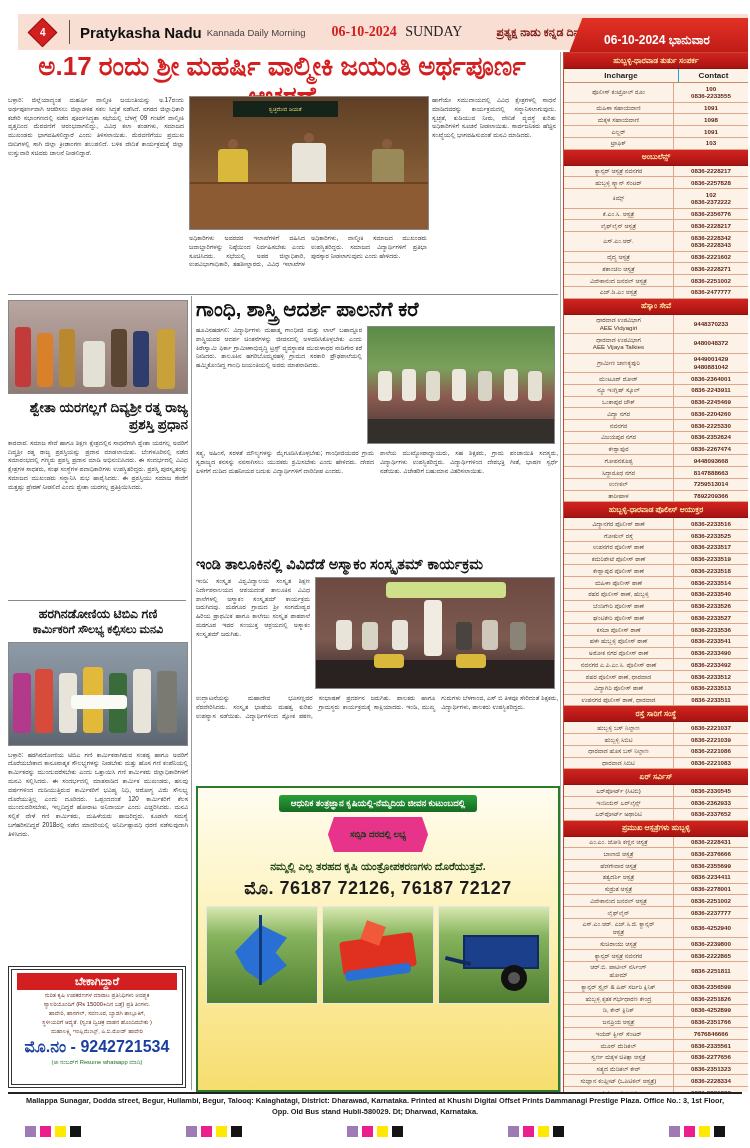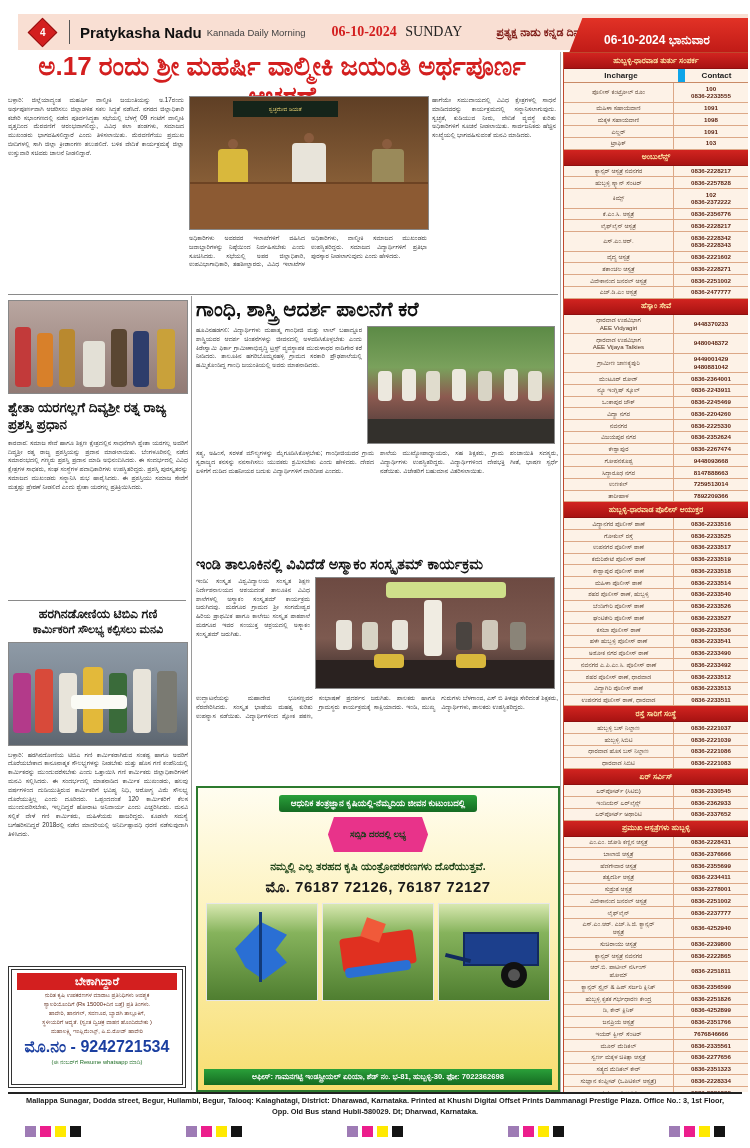--- a/index.html
+++ b/index.html
@@ -66,21 +66,21 @@
   .wanted .note{color:#1d6b24;font-size:5.8px;}
   
   .ad{left:196px;top:786px;width:364px;height:306px;border:2px solid #2c7a2e;box-sizing:border-box;
       background:linear-gradient(#fffdf0 0%,#fdf3c0 40%,#f7dd6e 100%);text-align:center;}
   .ad-banner{display:inline-block;margin-top:7px;background:linear-gradient(#2aa03a,#156b22);color:#fff;
              font-weight:bold;font-size:8.6px;padding:3px 12px;border-radius:3px;}
   .ad-ribbon{display:inline-block;margin-top:5px;background:#e8338a;color:#0b3d12;font-weight:bold;font-size:8.6px;
              padding:12px 22px;clip-path:polygon(0 50%,6% 0,94% 0,100% 50%,94% 100%,6% 100%);}
   .ad-title{color:#e01f1f;font-weight:bold;font-size:27px;margin-top:8px;line-height:1;}
   .ad-line{color:#173f12;font-weight:bold;font-size:10.5px;margin-top:8px;}
-  .ad-phones{color:#1a1a1a;font-weight:bold;font-size:15px;margin-top:5px;letter-spacing:.5px;}
+  .ad-phones{color:#1a1a1a;font-weight:bold;font-size:18px;margin-top:5px;letter-spacing:.5px;}
   .ad-eq-row{display:flex;justify-content:space-between;padding:7px 8px 0;}
   .eq{width:110px;height:96px;border:1px solid #e7e7e7;position:relative;overflow:hidden;
       background:linear-gradient(#d8e8b0 0%,#86b35c 30%,#4f7e30 100%);}
   .eq .shape{position:absolute;}
   .ad-strip{position:absolute;left:6px;right:6px;bottom:5px;background:linear-gradient(#2aa03a,#156b22);
             color:#fff;font-size:7.6px;font-weight:bold;padding:3px 2px;}
   
   .footer{left:0;top:1096px;width:750px;text-align:center;font-size:7.4px;color:#1a1a1a;line-height:1.45;font-weight:bold;}
   .marks{left:25px;top:1126px;width:700px;display:flex;justify-content:space-between;}
   .mark-group{display:flex;gap:4px;}
@@ -132,21 +132,21 @@
   <div class="abs" style="left:8px;top:300px;width:180px;">
     <div class="photo ph-group" style="width:178px;height:92px;">
       <div class="blob" style="left:6px;top:26px;width:16px;height:60px;background:#c23a3a;"></div>
       <div class="blob" style="left:28px;top:32px;width:16px;height:54px;background:#d8802a;"></div>
       <div class="blob" style="left:50px;top:28px;width:16px;height:58px;background:#b9892f;"></div>
       <div class="blob" style="left:74px;top:40px;width:22px;height:46px;background:#e3e0d6;"></div>
       <div class="blob" style="left:102px;top:28px;width:16px;height:58px;background:#5a4632;"></div>
       <div class="blob" style="left:124px;top:30px;width:16px;height:56px;background:#2e3d6b;"></div>
       <div class="blob" style="left:148px;top:28px;width:18px;height:60px;background:#c9a13a;"></div>
     </div>
-    <div class="sub-head" style="font-size:13.5px;text-align:left;margin-top:6px;line-height:1.25;">ಶ್ವೇತಾ ಯರಗಲ್ಲಗೆ ದಿವ್ಯಶ್ರೀ ರತ್ನ ರಾಜ್ಯ ಪ್ರಶಸ್ತಿ ಪ್ರಧಾನ</div>
+    <div class="sub-head" style="font-size:13.5px;text-align:right;margin-top:6px;line-height:1.25;">ಶ್ವೇತಾ ಯರಗಲ್ಲಗೆ ದಿವ್ಯಶ್ರೀ ರತ್ನ ರಾಜ್ಯ ಪ್ರಶಸ್ತಿ ಪ್ರಧಾನ</div>
     <div class="body-txt" style="margin-top:5px;height:138px;overflow:hidden;">ಕಾರವಾರ: ಸಮಾಜ ಸೇವೆ ಹಾಗೂ ಶಿಕ್ಷಣ ಕ್ಷೇತ್ರದಲ್ಲಿನ ಸಾಧನೆಗಾಗಿ ಶ್ವೇತಾ ಯರಗಲ್ಲ ಅವರಿಗೆ ದಿವ್ಯಶ್ರೀ ರತ್ನ ರಾಜ್ಯ ಪ್ರಶಸ್ತಿಯನ್ನು ಪ್ರದಾನ ಮಾಡಲಾಯಿತು. ಬೆಂಗಳೂರಿನಲ್ಲಿ ನಡೆದ ಸಮಾರಂಭದಲ್ಲಿ ಗಣ್ಯರು ಪ್ರಶಸ್ತಿ ಪ್ರದಾನ ಮಾಡಿ ಅಭಿನಂದಿಸಿದರು. ಈ ಸಂದರ್ಭದಲ್ಲಿ ವಿವಿಧ ಕ್ಷೇತ್ರಗಳ ಸಾಧಕರು, ಸಂಘ ಸಂಸ್ಥೆಗಳ ಪದಾಧಿಕಾರಿಗಳು ಉಪಸ್ಥಿತರಿದ್ದರು. ಪ್ರಶಸ್ತಿ ಪುರಸ್ಕೃತರನ್ನು ಸಮಾಜದ ಮುಖಂಡರು ಸನ್ಮಾನಿಸಿ ಶುಭ ಹಾರೈಸಿದರು. ಈ ಪ್ರಶಸ್ತಿಯು ಸಮಾಜ ಸೇವೆಗೆ ಮತ್ತಷ್ಟು ಪ್ರೇರಣೆ ನೀಡಲಿದೆ ಎಂದು ಶ್ವೇತಾ ಯರಗಲ್ಲ ಪ್ರತಿಕ್ರಿಯಿಸಿದರು.</div>
   </div>
 
   <div class="abs" style="left:196px;top:298px;width:362px;">
     <div class="sub-head" style="font-size:20px;">ಗಾಂಧಿ, ಶಾಸ್ತ್ರಿ ಆದರ್ಶ ಪಾಲನೆಗೆ ಕರೆ</div>
     <div style="display:flex;gap:5px;margin-top:5px;">
       <div class="body-txt" style="width:166px;height:118px;overflow:hidden;">ಹೂವಿನಹಡಗಲಿ: ವಿದ್ಯಾರ್ಥಿಗಳು ಮಹಾತ್ಮ ಗಾಂಧೀಜಿ ಮತ್ತು ಲಾಲ್ ಬಹಾದ್ದೂರ ಶಾಸ್ತ್ರಿಯವರ ಆದರ್ಶ ಚಿಂತನೆಗಳನ್ನು ಜೀವನದಲ್ಲಿ ಅಳವಡಿಸಿಕೊಳ್ಳಬೇಕು ಎಂದು ಕಿರೇಸ್ವಾಮಿ ಫಿರ್ಕಾ ಗ್ರಾಮೀಣಾಭಿವೃದ್ಧಿ ಟ್ರಸ್ಟ್ ವ್ಯವಸ್ಥಾಪಕ ಮುರುಳಾಧರ ನಾಡಿಗೇರ ಕರೆ ನೀಡಿದರು. ತಾಲೂಕಿನ ಹಗರಿಬೊಮ್ಮನಹಳ್ಳಿ ಗ್ರಾಮದ ಸರಕಾರಿ ಪ್ರೌಢಶಾಲೆಯಲ್ಲಿ ಹಮ್ಮಿಕೊಂಡಿದ್ದ ಗಾಂಧಿ ಜಯಂತಿಯಲ್ಲಿ ಅವರು ಮಾತನಾಡಿದರು.</div>
       <div class="photo ph-gandhi" style="width:186px;height:116px;">
         <div class="blob" style="left:10px;top:44px;width:14px;height:30px;background:#ece8de;"></div>
         <div class="blob" style="left:34px;top:42px;width:14px;height:32px;background:#ece8de;"></div>
@@ -233,28 +233,27 @@
         <div class="shape" style="left:40px;top:16px;width:20px;height:20px;background:#f05a3a;transform:rotate(20deg);"></div>
         <div class="shape" style="left:22px;top:60px;width:66px;height:10px;background:#2a6fd4;border-radius:4px;transform:rotate(-8deg);"></div>
       </div>
       <div class="eq">
         <div class="shape" style="left:24px;top:28px;width:72px;height:30px;background:#1c3f8c;border:2px solid #122a5e;"></div>
         <div class="shape" style="left:62px;top:58px;width:26px;height:26px;background:#111;border-radius:50%;"></div>
         <div class="shape" style="left:69px;top:65px;width:12px;height:12px;background:#555;border-radius:50%;"></div>
         <div class="shape" style="left:6px;top:52px;width:26px;height:4px;background:#122a5e;transform:rotate(14deg);"></div>
       </div>
     </div>
-    <div class="ad-strip">ಆಫೀಸ್: ಗಾಮನಗಟ್ಟಿ ಇಂಡಸ್ಟ್ರೀಯಲ್ ಏರಿಯಾ, ಶೆಡ್ ನಂ. ಭ-81, ಹುಬ್ಬಳ್ಳಿ-30. ಫೋ: 7022362698</div>
   </div>
 
   <div class="abs rail">
     <div class="dir">
         <div class="dir-header">ಹುಬ್ಬಳ್ಳಿ-ಧಾರವಾಡ ತುರ್ತು ಸಂಪರ್ಕ</div>
         <div class="dir-subhead">
-          <div style="flex:0 0 110px;border-right:7px solid #0ea5e9;">Incharge</div>
+          <div style="flex:0 0 110px;border-right:1px solid #0ea5e9;">Incharge</div>
           <div style="flex:1;">Contact</div>
         </div>
         <div class="dir-row">
           <div class="dir-name">ಪೊಲೀಸ್ ಕಂಟ್ರೋಲ್ ರೂಂ</div>
           <div class="dir-contact">100
 0836-2233555</div>
         </div>
         <div class="dir-row">
           <div class="dir-name">ಮಹಿಳಾ ಸಹಾಯವಾಣಿ</div>
           <div class="dir-contact">1091</div>

